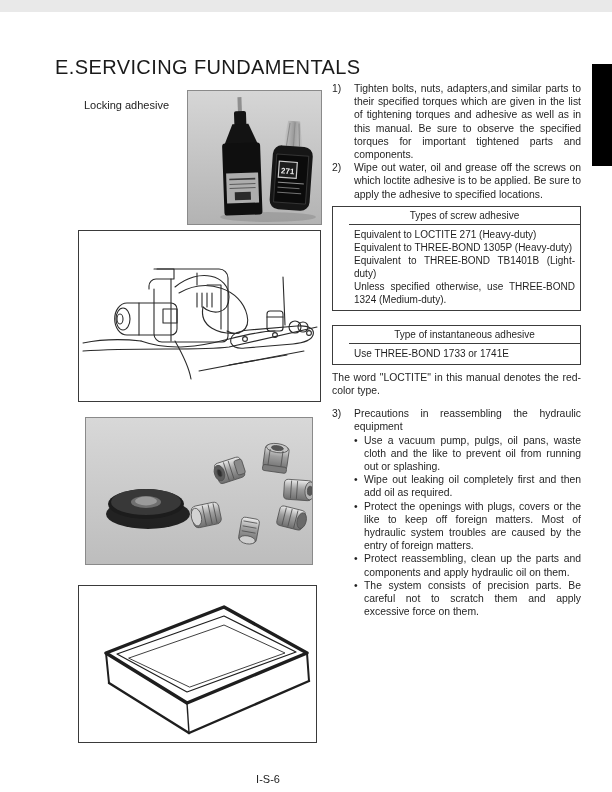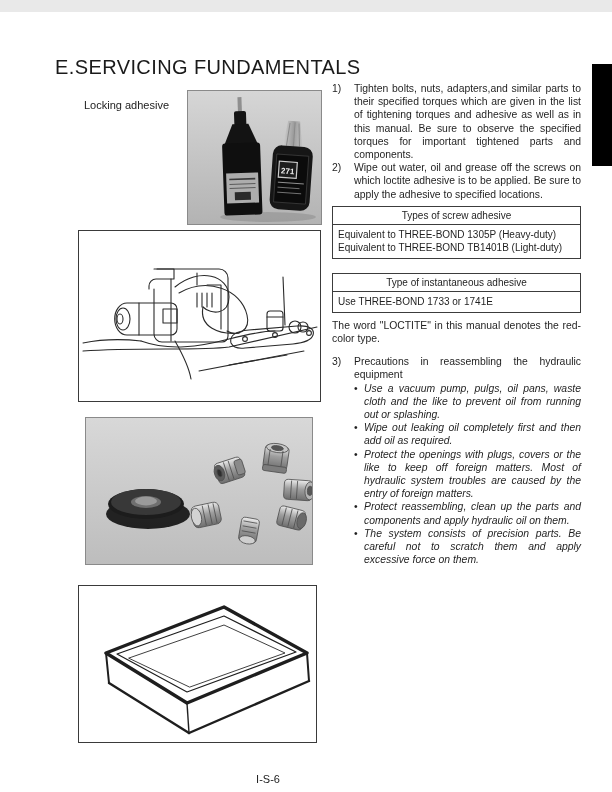--- a/index.html
+++ b/index.html
@@ -39,24 +39,24 @@
   .rcol .heading{
     font-size:16.5px; line-height:20px;
     color:#161616; margin:0 0 1px 0; letter-spacing:0.2px;
   }
   .num-item{display:flex; margin:0;}
   .num-item .num{flex:0 0 22px;}
   .num-item .txt{flex:1 1 auto; text-align:justify;}
   .bullets{margin-top:0;}
   .bullet{display:flex; margin-left:22px;}
   .bullet .dot{flex:0 0 10px;}
-  .bullet .txt{flex:1 1 auto; text-align:justify;font-style:italic;}
+  .bullet .txt{flex:1 1 auto; text-align:justify;}
   .adh-table{
     border:1px solid #3c3c3c; margin-top:5px;
-    font-size:10px; line-height:13px;
+    font-size:10px; line-height:13px;padding-left:16px;
   }
   .adh-table .thead{
     text-align:center; padding:2px 4px 2px 4px;
     border-bottom:1px solid #3c3c3c;
   }
   .adh-table .tbody{padding:3px 5px 4px 5px; text-align:justify;}
   .adh-table .trow{text-align:justify;}
   .t2{margin-top:14px;}
   .note{margin-top:6px; text-align:justify;}
   .item3{margin-top:10px;}
@@ -252,22 +252,24 @@
       <span class="txt">Tighten bolts, nuts, adapters,and similar parts to their specified torques which are given in the list of tightening torques and adhesive as well as in this manual. Be sure to observe the specified torques for important tightened parts and components.</span>
     </div>
     <div class="num-item">
       <span class="num">2)</span>
       <span class="txt">Wipe out water, oil and grease off the screws on which loctite adhesive is to be applied. Be sure to apply the adhesive to specified locations.</span>
     </div>
 
     <div class="adh-table">
       <div class="thead">Types of screw adhesive</div>
       <div class="tbody">
+        <div class="trow">Equivalent to LOCTITE 271 (Heavy-duty)</div>
         <div class="trow">Equivalent to THREE-BOND 1305P (Heavy-duty)</div>
         <div class="trow">Equivalent to THREE-BOND TB1401B (Light-duty)</div>
+        <div class="trow">Unless specified otherwise, use THREE-BOND 1324 (Medium-duty).</div>
       </div>
     </div>
 
     <div class="adh-table t2">
       <div class="thead">Type of instantaneous adhesive</div>
       <div class="tbody">
         <div class="trow">Use THREE-BOND 1733 or 1741E</div>
       </div>
     </div>
 

